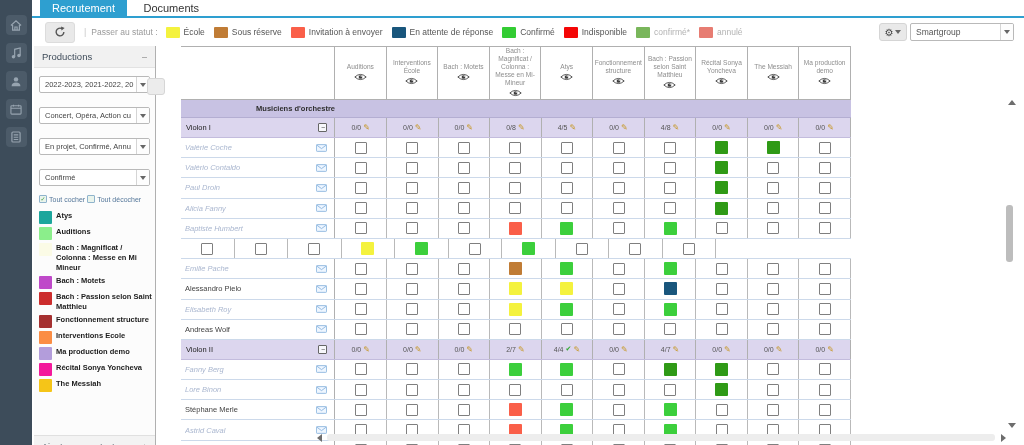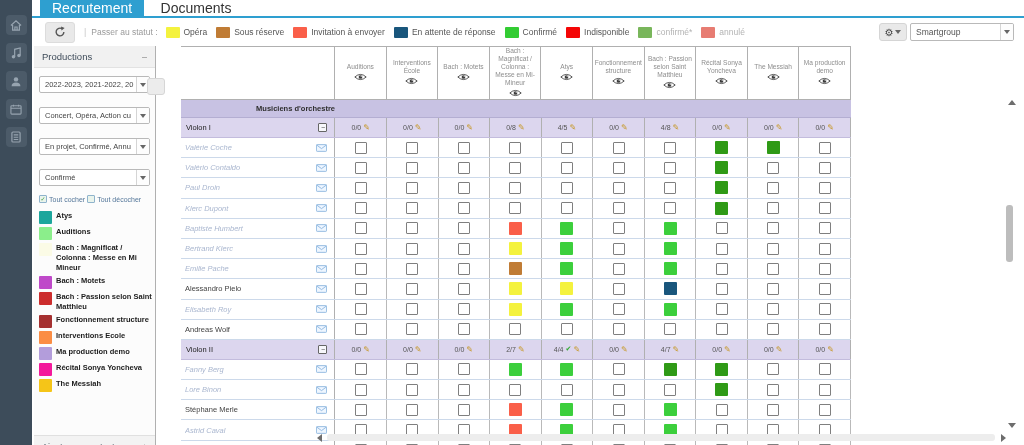--- a/index.html
+++ b/index.html
@@ -10,21 +10,21 @@
   
   .rail { position:absolute; left:0; top:0; width:32px; height:445px; background:#3d4c5a;
     display:flex; flex-direction:column; align-items:center; padding-top:15px; gap:8px; z-index:20; }
   .rail-btn { width:21px; height:20px; border:none; border-radius:4px; background:#4c5b69;
     display:flex; align-items:center; justify-content:center; color:#97a4b0; cursor:pointer; }
   .rail-btn svg { display:block; }
 
   
   .tabbar { position:absolute; left:32px; top:0; width:992px; height:16px; background:#fff; z-index:10; }
   .tabline { position:absolute; left:32px; top:15px; width:992px; height:3px; background:#2e9fd0; z-index:9; }
-  .tab { display:inline-block; height:16px; line-height:16px; padding:0 12px; font-size:14px;
+  .tab { display:inline-block; height:16px; line-height:16px; padding:0 12px; font-size:11px;
     color:#333; cursor:pointer; vertical-align:top; }
   .tab.active { background:#2e9fd0; color:#fff; }
   .tab:first-child { margin-left:8px; }
 
   
   .toolbar { position:absolute; left:32px; top:18px; width:992px; height:28px; background:#fff;
     display:flex; align-items:center; }
   .refresh-btn { margin-left:13px; width:30px; height:21px; background:#e9e9e9; border:1px solid #dcdcdc;
     border-radius:3px; display:flex; align-items:center; justify-content:center; cursor:pointer; }
   .tb-sep { color:#c9c9c9; font-size:9px; margin:0 5px 0 9px; }
@@ -171,21 +171,21 @@
       <svg width="12" height="12" viewBox="0 0 14 14">
         <path d="M11.5 7 A4.5 4.5 0 1 1 9.3 3.1" fill="none" stroke="#555" stroke-width="1.6"></path>
         <polygon points="8.2,0.6 12.4,2.2 8.8,5.2" fill="#555"></polygon>
       </svg>
     </button>
     <span class="tb-sep">|</span>
     <span class="passer">Passer au statut :</span>
     <div class="legend" id="legend">
         <span class="legend-item">
           <span class="legend-sw" style="background: rgb(244, 242, 62);"></span>
-          <span class="legend-lab">Opéra</span>
+          <span class="legend-lab">École</span>
         </span>
         <span class="legend-item">
           <span class="legend-sw" style="background: rgb(192, 124, 53);"></span>
           <span class="legend-lab">Sous réserve</span>
         </span>
         <span class="legend-item">
           <span class="legend-sw" style="background: rgb(250, 95, 73);"></span>
           <span class="legend-lab">Invitation à envoyer</span>
         </span>
         <span class="legend-item">
@@ -562,21 +562,21 @@
           </div>
           <div class="cell">
             <span class="cb"></span>
           </div>
           <div class="cell">
             <span class="cb"></span>
           </div>
         </div>
         <div class="grow mrow">
           <div class="m-namecell">
-            <span class="m-name muted">Klerc Dupont</span>
+            <span class="m-name muted">Alicia Fanny</span>
             <span class="env">
               <svg width="11" height="8" viewBox="0 0 16 11">
                 <rect x="0.6" y="0.6" width="14.8" height="9.8" rx="1.2" fill="#eef6ff" stroke="#78a9d8" stroke-width="1.1"></rect>
                 <path d="M1 1.2 L8 6.4 L15 1.2" fill="none" stroke="#78a9d8" stroke-width="1.1"></path>
               </svg>
             </span>
           </div>
           <div class="cell">
             <span class="cb"></span>
           </div>
@@ -643,29 +643,20 @@
             <span class="cb"></span>
           </div>
           <div class="cell">
             <span class="cb"></span>
           </div>
           <div class="cell">
             <span class="cb"></span>
           </div>
         </div>
         <div class="grow mrow">
-          <div class="m-namecell">
-            <span class="m-name muted">Bertrand Klerc</span>
-            <span class="env">
-              <svg width="11" height="8" viewBox="0 0 16 11">
-                <rect x="0.6" y="0.6" width="14.8" height="9.8" rx="1.2" fill="#eef6ff" stroke="#78a9d8" stroke-width="1.1"></rect>
-                <path d="M1 1.2 L8 6.4 L15 1.2" fill="none" stroke="#78a9d8" stroke-width="1.1"></path>
-              </svg>
-            </span>
-          </div>
           <div class="cell">
             <span class="cb"></span>
           </div>
           <div class="cell">
             <span class="cb"></span>
           </div>
           <div class="cell">
             <span class="cb"></span>
           </div>
           <div class="cell">

